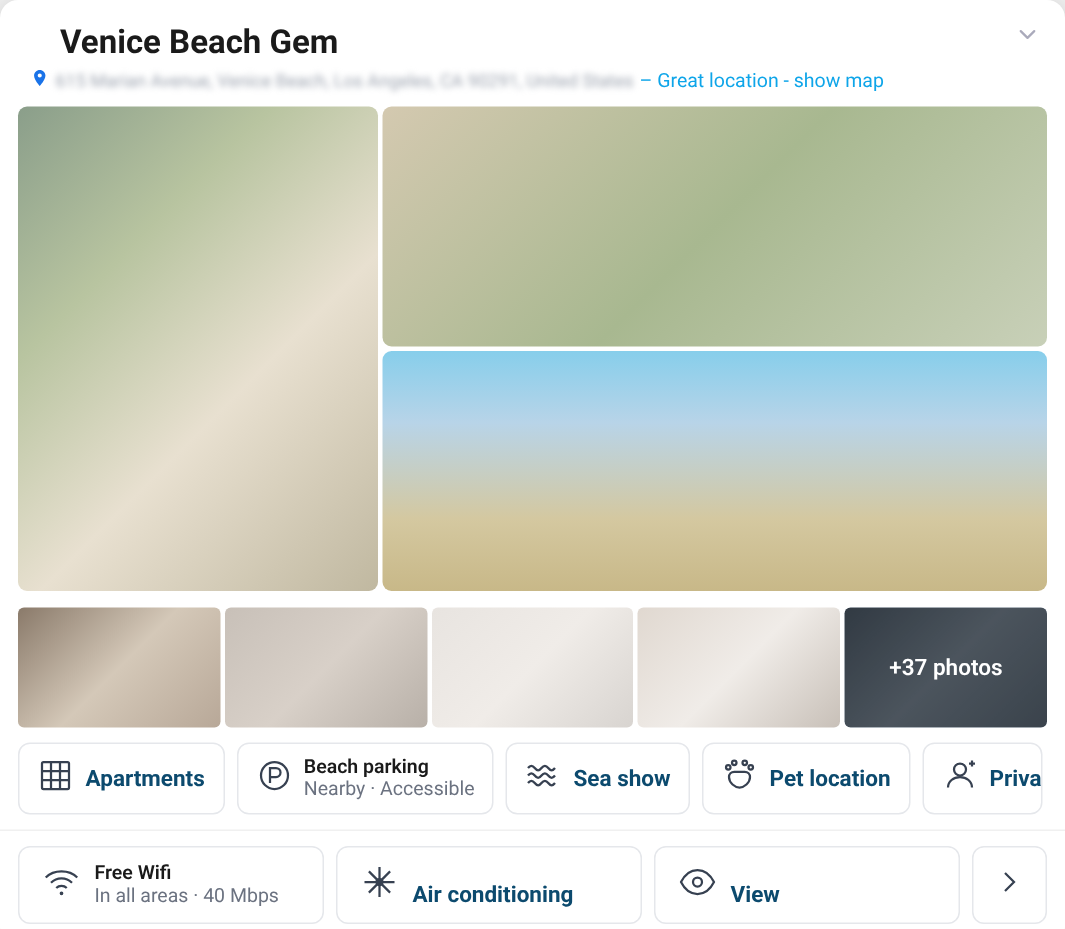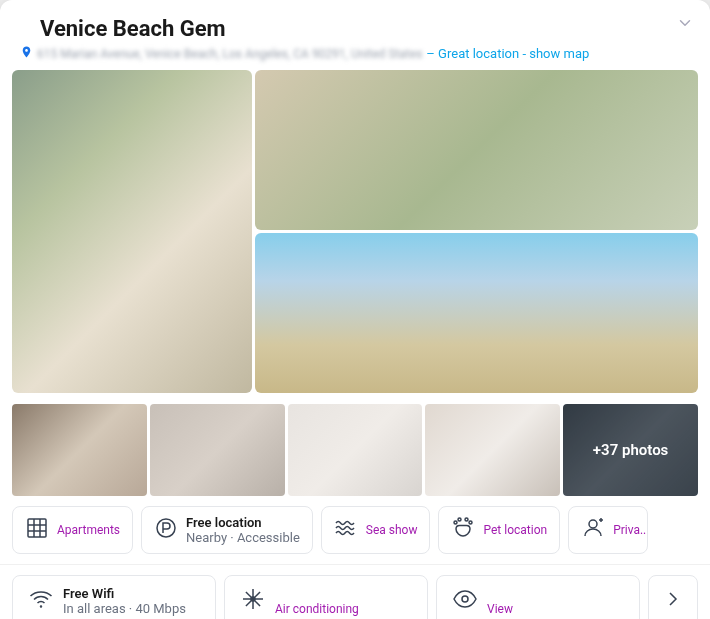--- a/index.html
+++ b/index.html
@@ -86,21 +86,21 @@
     .photo-strip {
       display: grid;
       grid-template-columns: repeat(5, 1fr);
       gap: 3px;
       margin: 0 12px 0 12px;
     }
     .photo-thumb {
       background: #b0a898;
       border-radius: 4px;
       overflow: hidden;
-      height: 92px;
+      height: 80px;
       position: relative;
     }
     .photo-more-overlay {
       position: absolute;
       inset: 0;
       background: rgba(0,0,0,0.45);
       display: flex;
       align-items: center;
       justify-content: center;
       border-radius: 4px;
@@ -153,23 +153,23 @@
     .amenity-label {
       font-size: 13px;
       font-weight: 600;
       color: #1a1a1a;
     }
     .amenity-sub {
       font-size: 13px;
       color: #6b7280;
     }
     .amenity-label-only {
-      font-size: 12px;
-      font-weight: 400;
-      color: #a21caf;
+      font-size: 15px;
+      font-weight: 700;
+      color: #0c4a6e;
     }
 
     .amenity-bar-2 {
       display: flex;
       gap: 8px;
       padding: 10px 12px 14px 12px;
     }
     .amenity-item-2 {
       display: flex;
       align-items: flex-end;
@@ -258,21 +258,21 @@
     </div>
 
     <div class="amenity-item">
       <span class="amenity-icon">
         <svg class="svg-icon" viewBox="0 0 24 24" fill="none" stroke="#374151" stroke-width="1.5">
             <circle cx="12" cy="12" r="9"></circle>
             <path d="M9 7h4a3 3 0 0 1 0 6H9V7zm0 6v4"></path>
           </svg>
       </span>
       <div class="amenity-text-block">
-        <span class="amenity-label">Free location</span>
+        <span class="amenity-label">Beach parking</span>
         <span class="amenity-sub">Nearby · Accessible</span>
       </div>
     </div>
 
     <div class="amenity-item">
       <span class="amenity-icon">
         <svg class="svg-icon" viewBox="0 0 24 24" fill="none" stroke="#374151" stroke-width="1.5">
             <path d="M2 12c1.5-2 3-2 4.5 0s3 2 4.5 0 3-2 4.5 0 3 2 4.5 0"></path>
             <path d="M2 17c1.5-2 3-2 4.5 0s3 2 4.5 0 3-2 4.5 0 3 2 4.5 0"></path>
             <path d="M2 7c1.5-2 3-2 4.5 0s3 2 4.5 0 3-2 4.5 0 3 2 4.5 0"></path>

